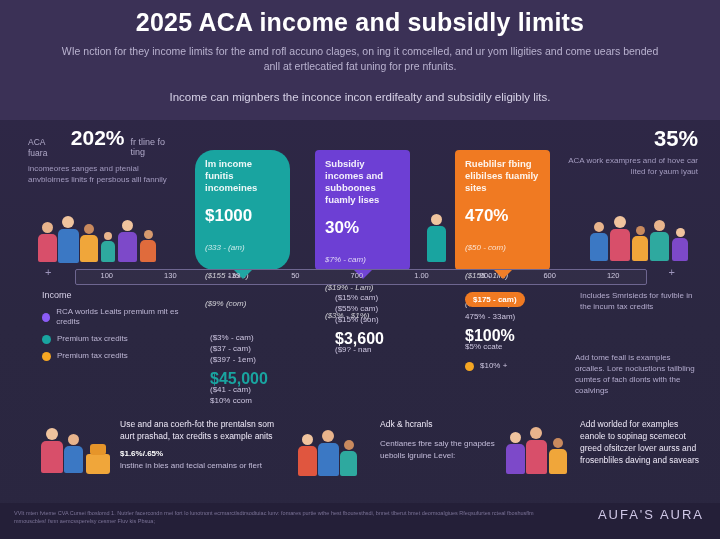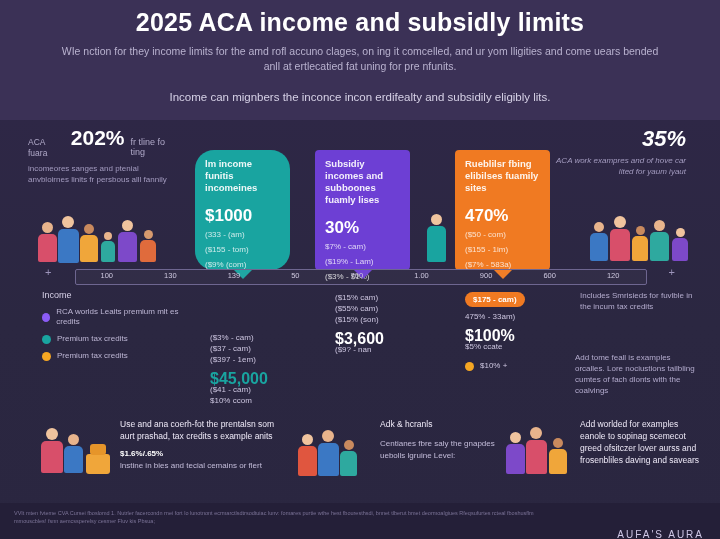--- a/index.html
+++ b/index.html
@@ -27,28 +27,28 @@
     position:absolute;left:70px;top:90px;width:580px;text-align:center;
     font-size:11.5px;line-height:15px;color:#d6d1e6;
   }
   
   .kicker-left{position:absolute;left:28px;top:126px;width:150px;}
   .kicker-row{display:flex;align-items:baseline;gap:6px;}
   .kicker-small{font-size:8.5px;color:#b0a9c8;line-height:11px;width:40px;}
   .kicker-big{font-size:21px;font-weight:bold;color:#ffffff;}
   .kicker-sup{font-size:9px;color:#b0a9c8;}
   .kicker-note{font-size:8px;color:#a49cc0;line-height:11px;margin-top:4px;width:150px;}
-  .kicker-right{position:absolute;right:34px;top:126px;width:130px;text-align:left;font-style:italic;}
+  .kicker-right{position:absolute;right:22px;top:126px;width:130px;text-align:left;}
   .kicker-right .big{font-size:22px;font-weight:bold;color:#ffffff;text-align:right;display:block;}
   .kicker-right .note{font-size:8px;color:#a49cc0;line-height:11px;margin-top:3px;text-align:right;}
   
   .card{position:absolute;border-radius:4px;padding:8px 10px;box-sizing:border-box;}
   .card .chead{font-size:9.5px;line-height:12px;color:#ffffff;opacity:.92;font-weight:bold;}
   .card .cbig{font-size:17px;font-weight:bold;color:#ffffff;margin-top:12px;}
-  .card .cline{font-size:8px;color:rgba(255,255,255,.78);line-height:12px;margin-top:3px;}
+  .card .cline{font-size:8px;color:rgba(255,255,255,.78);line-height:12px;margin-top:16px;font-style:italic;}
   .card .arrow{position:absolute;left:50%;bottom:-9px;margin-left:-9px;width:0;height:0;
     border-left:9px solid transparent;border-right:9px solid transparent;}
   .card-teal{left:195px;top:150px;width:95px;height:120px;background:#19a4a0;border-radius:19px;}
   .card-teal .arrow{border-top:9px solid #19a4a0;}
   .card-purple{left:315px;top:150px;width:95px;height:120px;background:#6d3fd4;}
   .card-purple .arrow{border-top:9px solid #6d3fd4;}
   .card-orange{left:455px;top:150px;width:95px;height:120px;background:#f07a22;}
   .card-orange .arrow{border-top:9px solid #f07a22;}
   
   .axis{position:absolute;left:45px;top:262px;width:630px;height:20px;}
@@ -82,21 +82,21 @@
   .bpanel{position:absolute;top:418px;font-size:8px;line-height:11.5px;color:#c2bbd8;}
   .bpanel .bhead{font-size:8.5px;color:#efeaf8;line-height:12px;}
   .bpanel .bstrong{color:#ffffff;font-weight:bold;}
   .bp1{left:120px;width:155px;}
   .bp2{left:380px;width:115px;}
   .bp3{left:580px;width:125px;}
   
   .footer{position:absolute;left:0;bottom:0;width:720px;height:36px;background:#241f38;}
   .footnote{position:absolute;left:14px;top:6px;width:520px;font-size:5.5px;
     line-height:8px;color:#7b7397;}
-  .brand{position:absolute;right:16px;top:26px;font-size:10px;letter-spacing:2px;color:#cfc7e6;}
+  .brand{position:absolute;right:16px;top:4px;font-size:13px;letter-spacing:2px;color:#cfc7e6;}
   
   .people{position:absolute;}
   .p-head{position:absolute;border-radius:50%;}
   .p-body{position:absolute;border-radius:5px 5px 2px 2px;}
 </style>
 </head>
 <body>
 
 <div id="poster">
 

